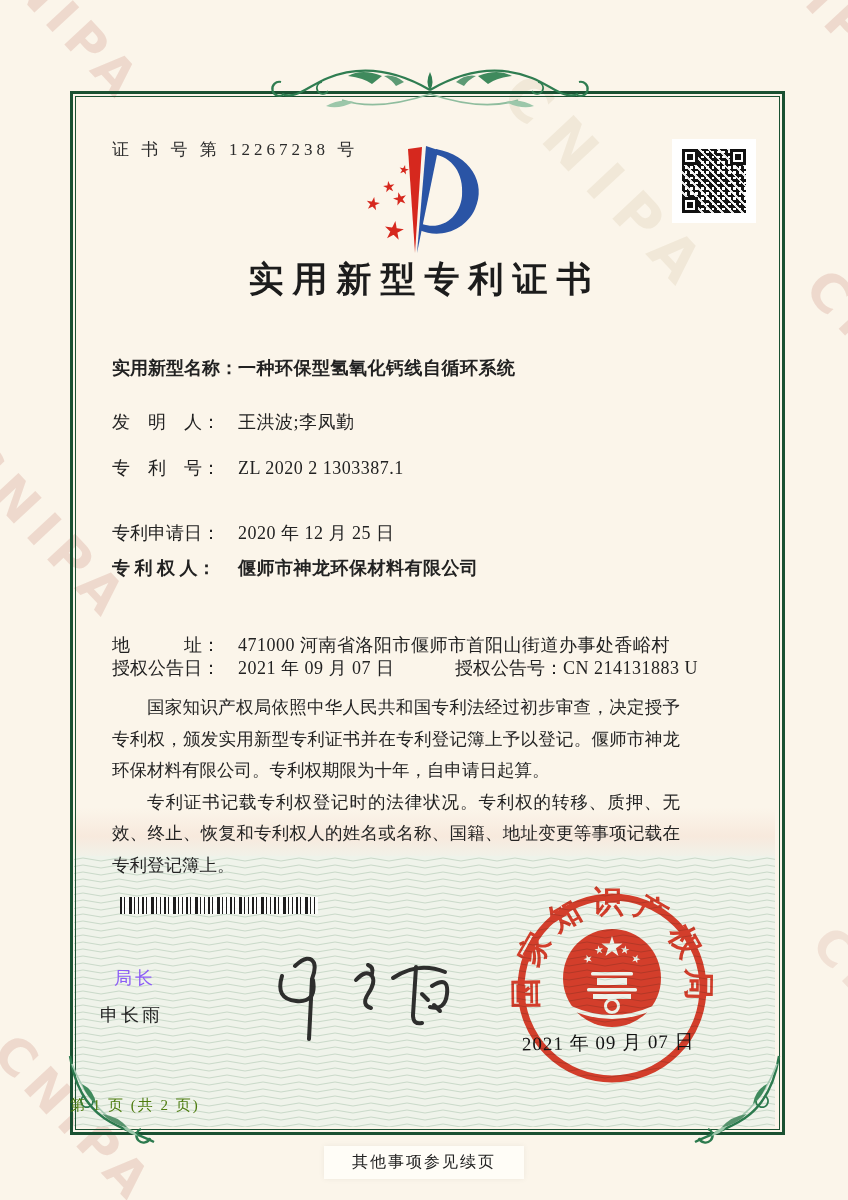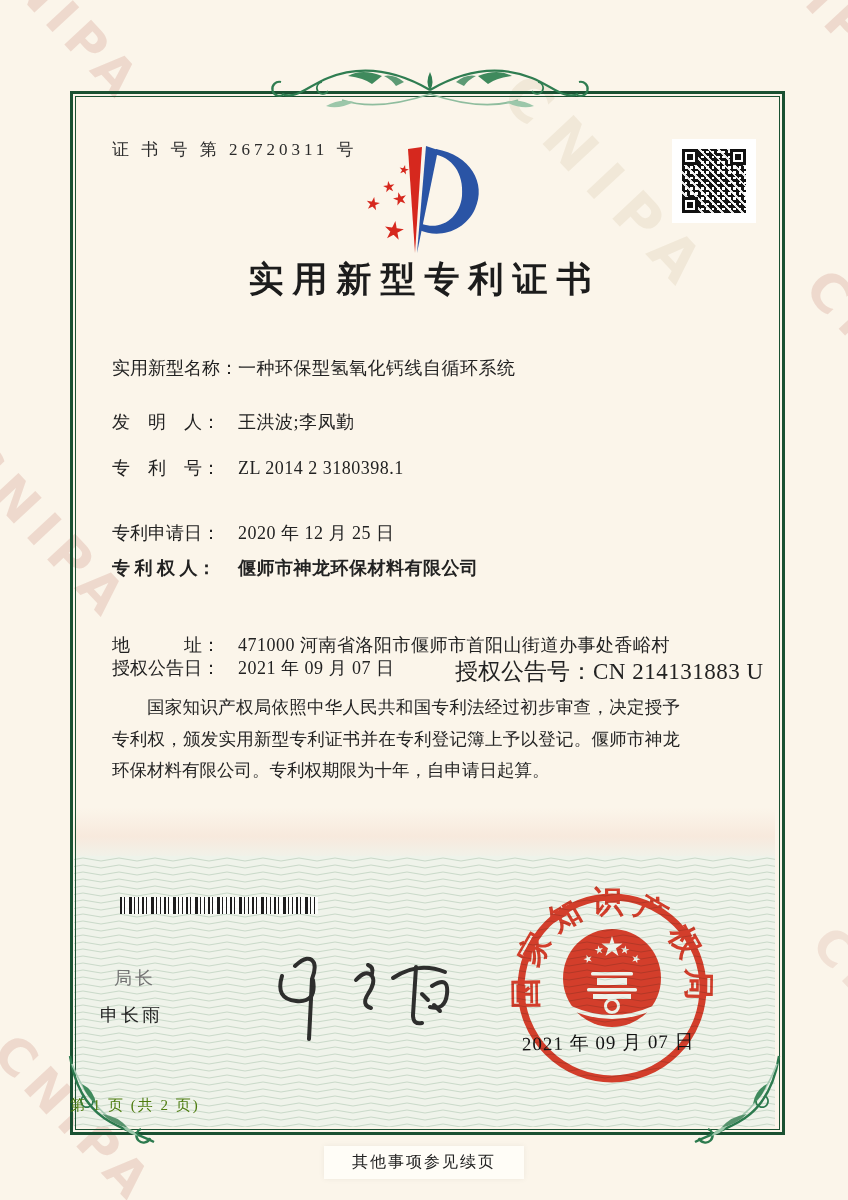--- a/index.html
+++ b/index.html
@@ -38,38 +38,38 @@
   .f-tl{left:0;top:0;} .f-tr{right:0;top:0;} .f-bl{left:0;bottom:0;}
 
   
   .title{position:absolute;left:70px;top:256px;width:709px;text-align:center;
          font-size:35px;font-weight:bold;letter-spacing:9px;color:#1c1c1c;}
 
   
   .frow{position:absolute;left:112px;font-size:18px;color:#222;white-space:nowrap;}
   .flabel{display:inline-block;min-width:126px;}
   .fvalue{letter-spacing:.5px;}
-  .frow2{position:absolute;left:455px;font-size:23px;color:#222;white-space:nowrap;}
+  .frow2{position:absolute;left:455px;font-size:18px;color:#222;white-space:nowrap;}
 
   
   .paras{position:absolute;left:112px;top:692px;width:568px;font-size:17.5px;
          line-height:1.8;color:#242424;font-style:oblique 5deg;}
   .paras p{margin:0;text-indent:2em;text-align:justify;}
 
   
   .barcode{position:absolute;left:120px;top:897px;width:198px;height:17px;
     background-image:repeating-linear-gradient(90deg,
       #1c1c1c 0 2px, rgba(255,255,255,.85) 2px 4px,
       #1c1c1c 4px 5px, rgba(255,255,255,.85) 5px 9px,
       #1c1c1c 9px 12px, rgba(255,255,255,.85) 12px 14px,
       #1c1c1c 14px 15px, rgba(255,255,255,.85) 15px 18px,
       #1c1c1c 18px 19px, rgba(255,255,255,.85) 19px 22px);}
 
   
-  .role{position:absolute;left:114px;top:966px;font-size:18px;letter-spacing:3px;color:#737373;}
+  .role{position:absolute;left:114px;top:966px;font-size:18px;letter-spacing:3px;color:#8b5cf6;}
   .sname{position:absolute;left:100px;top:1003px;font-size:18px;letter-spacing:3px;color:#222;}
 
   
   .seal-date{position:absolute;left:522px;top:1030px;font-size:19px;letter-spacing:1px;
              color:#131313;transform:rotate(-1deg);white-space:nowrap;}
 
   
   .pageinfo{position:absolute;left:70px;top:1096px;width:709px;text-align:left;
             font-size:15px;letter-spacing:2px;color:#4d7c0f;}
   .note{position:absolute;left:50%;top:1146px;transform:translateX(-50%);
@@ -132,21 +132,21 @@
     <path d="M92,4 C88,30 78,52 58,66 C42,77 24,82 8,90"></path>
     <path d="M12,86 a7,7 0 1 0 9,-9"></path>
     <path d="M90,12 C80,38 66,58 44,72" stroke="#a5c9b2" stroke-width="1.6"></path>
     <path d="M78,44 a6,6 0 1 1 -9,5" stroke-width="1.8"></path>
   </g>
   <path d="M60,62 q-16,2 -26,14 q16,-4 26,-14 z" fill="#57936d"></path>
   <path d="M80,32 q-12,6 -14,20 q10,-8 14,-20 z" fill="#3f8a5d"></path>
   <path d="M40,74 q-10,2 -16,10 q10,-2 16,-10 z" fill="#9cc7aa"></path>
 </svg>
 
-<div class="cert-no">证 书 号 第 26720311 号</div>
+<div class="cert-no">证 书 号 第 12267238 号</div>
 
 <svg class="abs" style="left:356px;top:141px;" width="140" height="122" viewBox="0 0 140 122" xmlns="http://www.w3.org/2000/svg">
   <defs>
     <path id="star" d="M0,-1 L0.588,0.809 L-0.951,-0.309 L0.951,-0.309 L-0.588,0.809 Z"></path>
   </defs>
   <polygon points="52,8 66,6 59,112" fill="#d6281e"></polygon>
   <polygon points="70,5 82,9 61,112" fill="#2a54a5"></polygon>
   <path d="M80,8 C114,14 131,42 119,68 C109,90 84,98 63,89 L66,83 C86,90 104,76 106,55 C108,32 96,16 77,13 Z" fill="#2a54a5"></path>
   <use href="#star" transform="translate(48,29) scale(5) rotate(12)" fill="#d6281e"></use>
   <use href="#star" transform="translate(33,46) scale(6) rotate(-8)" fill="#d6281e"></use>
@@ -158,47 +158,48 @@
 <div class="qr-box">
   <div class="qr">
     <div class="finder f-tl"></div>
     <div class="finder f-tr"></div>
     <div class="finder f-bl"></div>
   </div>
 </div>
 
 <div class="title">实用新型专利证书</div>
 
-<div class="frow" style="top:356px;">
+<div class="frow" style="top:356px;font-weight:bold;">
   <span class="flabel">实用新型名称：</span><span class="fvalue">一种环保型氢氧化钙线自循环系统</span>
 </div>
 <div class="frow" style="top:410px;">
   <span class="flabel">发　明　人：</span><span class="fvalue">王洪波;李凤勤</span>
 </div>
 <div class="frow" style="top:456px;">
-  <span class="flabel">专　利　号：</span><span class="fvalue">ZL 2014 2 3180398.1</span>
+  <span class="flabel">专　利　号：</span><span class="fvalue">ZL 2020 2 1303387.1</span>
 </div>
 <div class="frow" style="top:521px;">
   <span class="flabel">专利申请日：</span><span class="fvalue">2020 年 12 月 25 日</span>
 </div>
 <div class="frow" style="top:556px;font-weight:bold;">
   <span class="flabel">专 利 权 人：</span><span class="fvalue">偃师市神龙环保材料有限公司</span>
 </div>
 <div class="frow" style="top:633px;">
   <span class="flabel">地　　　址：</span><span class="fvalue">471000  河南省洛阳市偃师市首阳山街道办事处香峪村</span>
 </div>
 <div class="frow" style="top:656px;">
   <span class="flabel">授权公告日：</span><span class="fvalue">2021 年 09 月 07 日</span>
 </div>
 <div class="frow2" style="top:656px;">
   <span>授权公告号：</span><span class="fvalue">CN 214131883 U</span>
 </div>
 
 <div class="paras">
   <p>国家知识产权局依照中华人民共和国专利法经过初步审查，决定授予专利权，颁发实用新型专利证书并在专利登记簿上予以登记。偃师市神龙环保材料有限公司。专利权期限为十年，自申请日起算。</p>
+  <p>专利证书记载专利权登记时的法律状况。专利权的转移、质押、无效、终止、恢复和专利权人的姓名或名称、国籍、地址变更等事项记载在专利登记簿上。</p>
 </div>
 
 <div class="barcode"></div>
 
 <div class="role">局长</div>
 <div class="sname">申长雨</div>
 
 <svg class="abs" style="left:235px;top:938px;" width="215" height="108" viewBox="0 0 215 108" xmlns="http://www.w3.org/2000/svg">
   <g fill="none" stroke="#1e1e1e" stroke-width="4" stroke-linecap="round" stroke-linejoin="round" opacity="0.92">
     <path d="M60,28 q14,-13 19,-3 q2,6 -2,16 l-3,60"></path>

